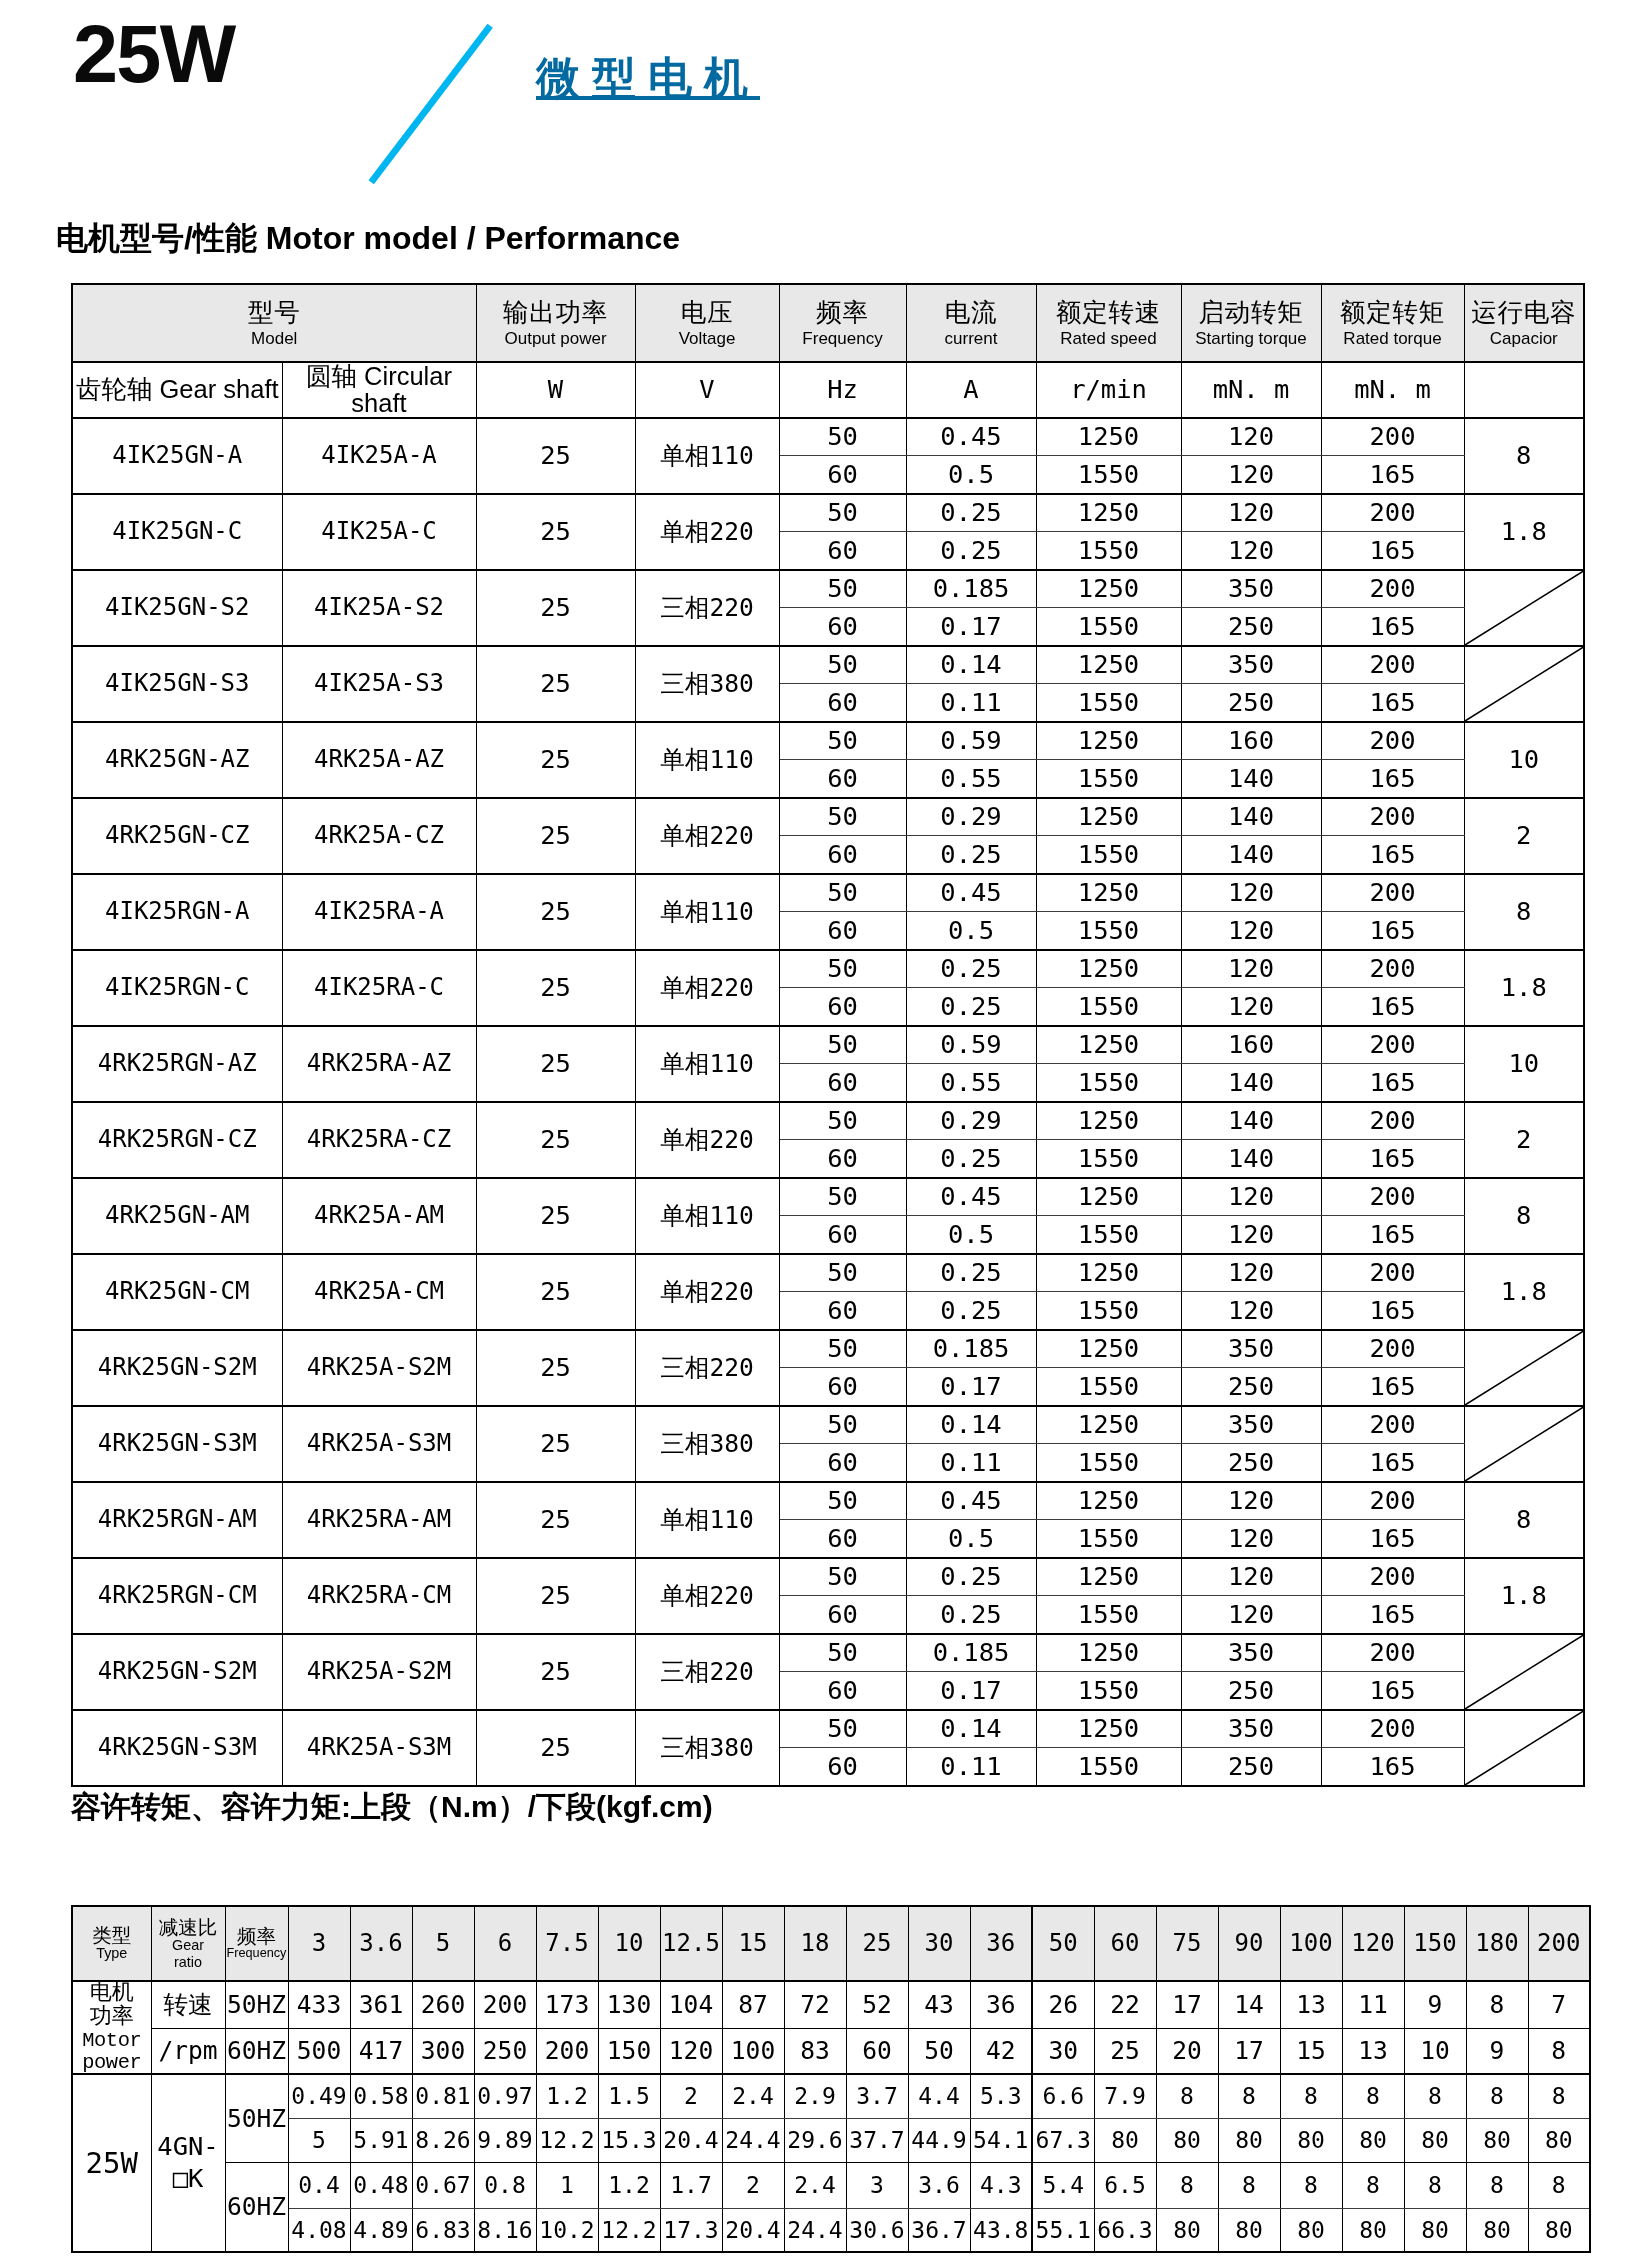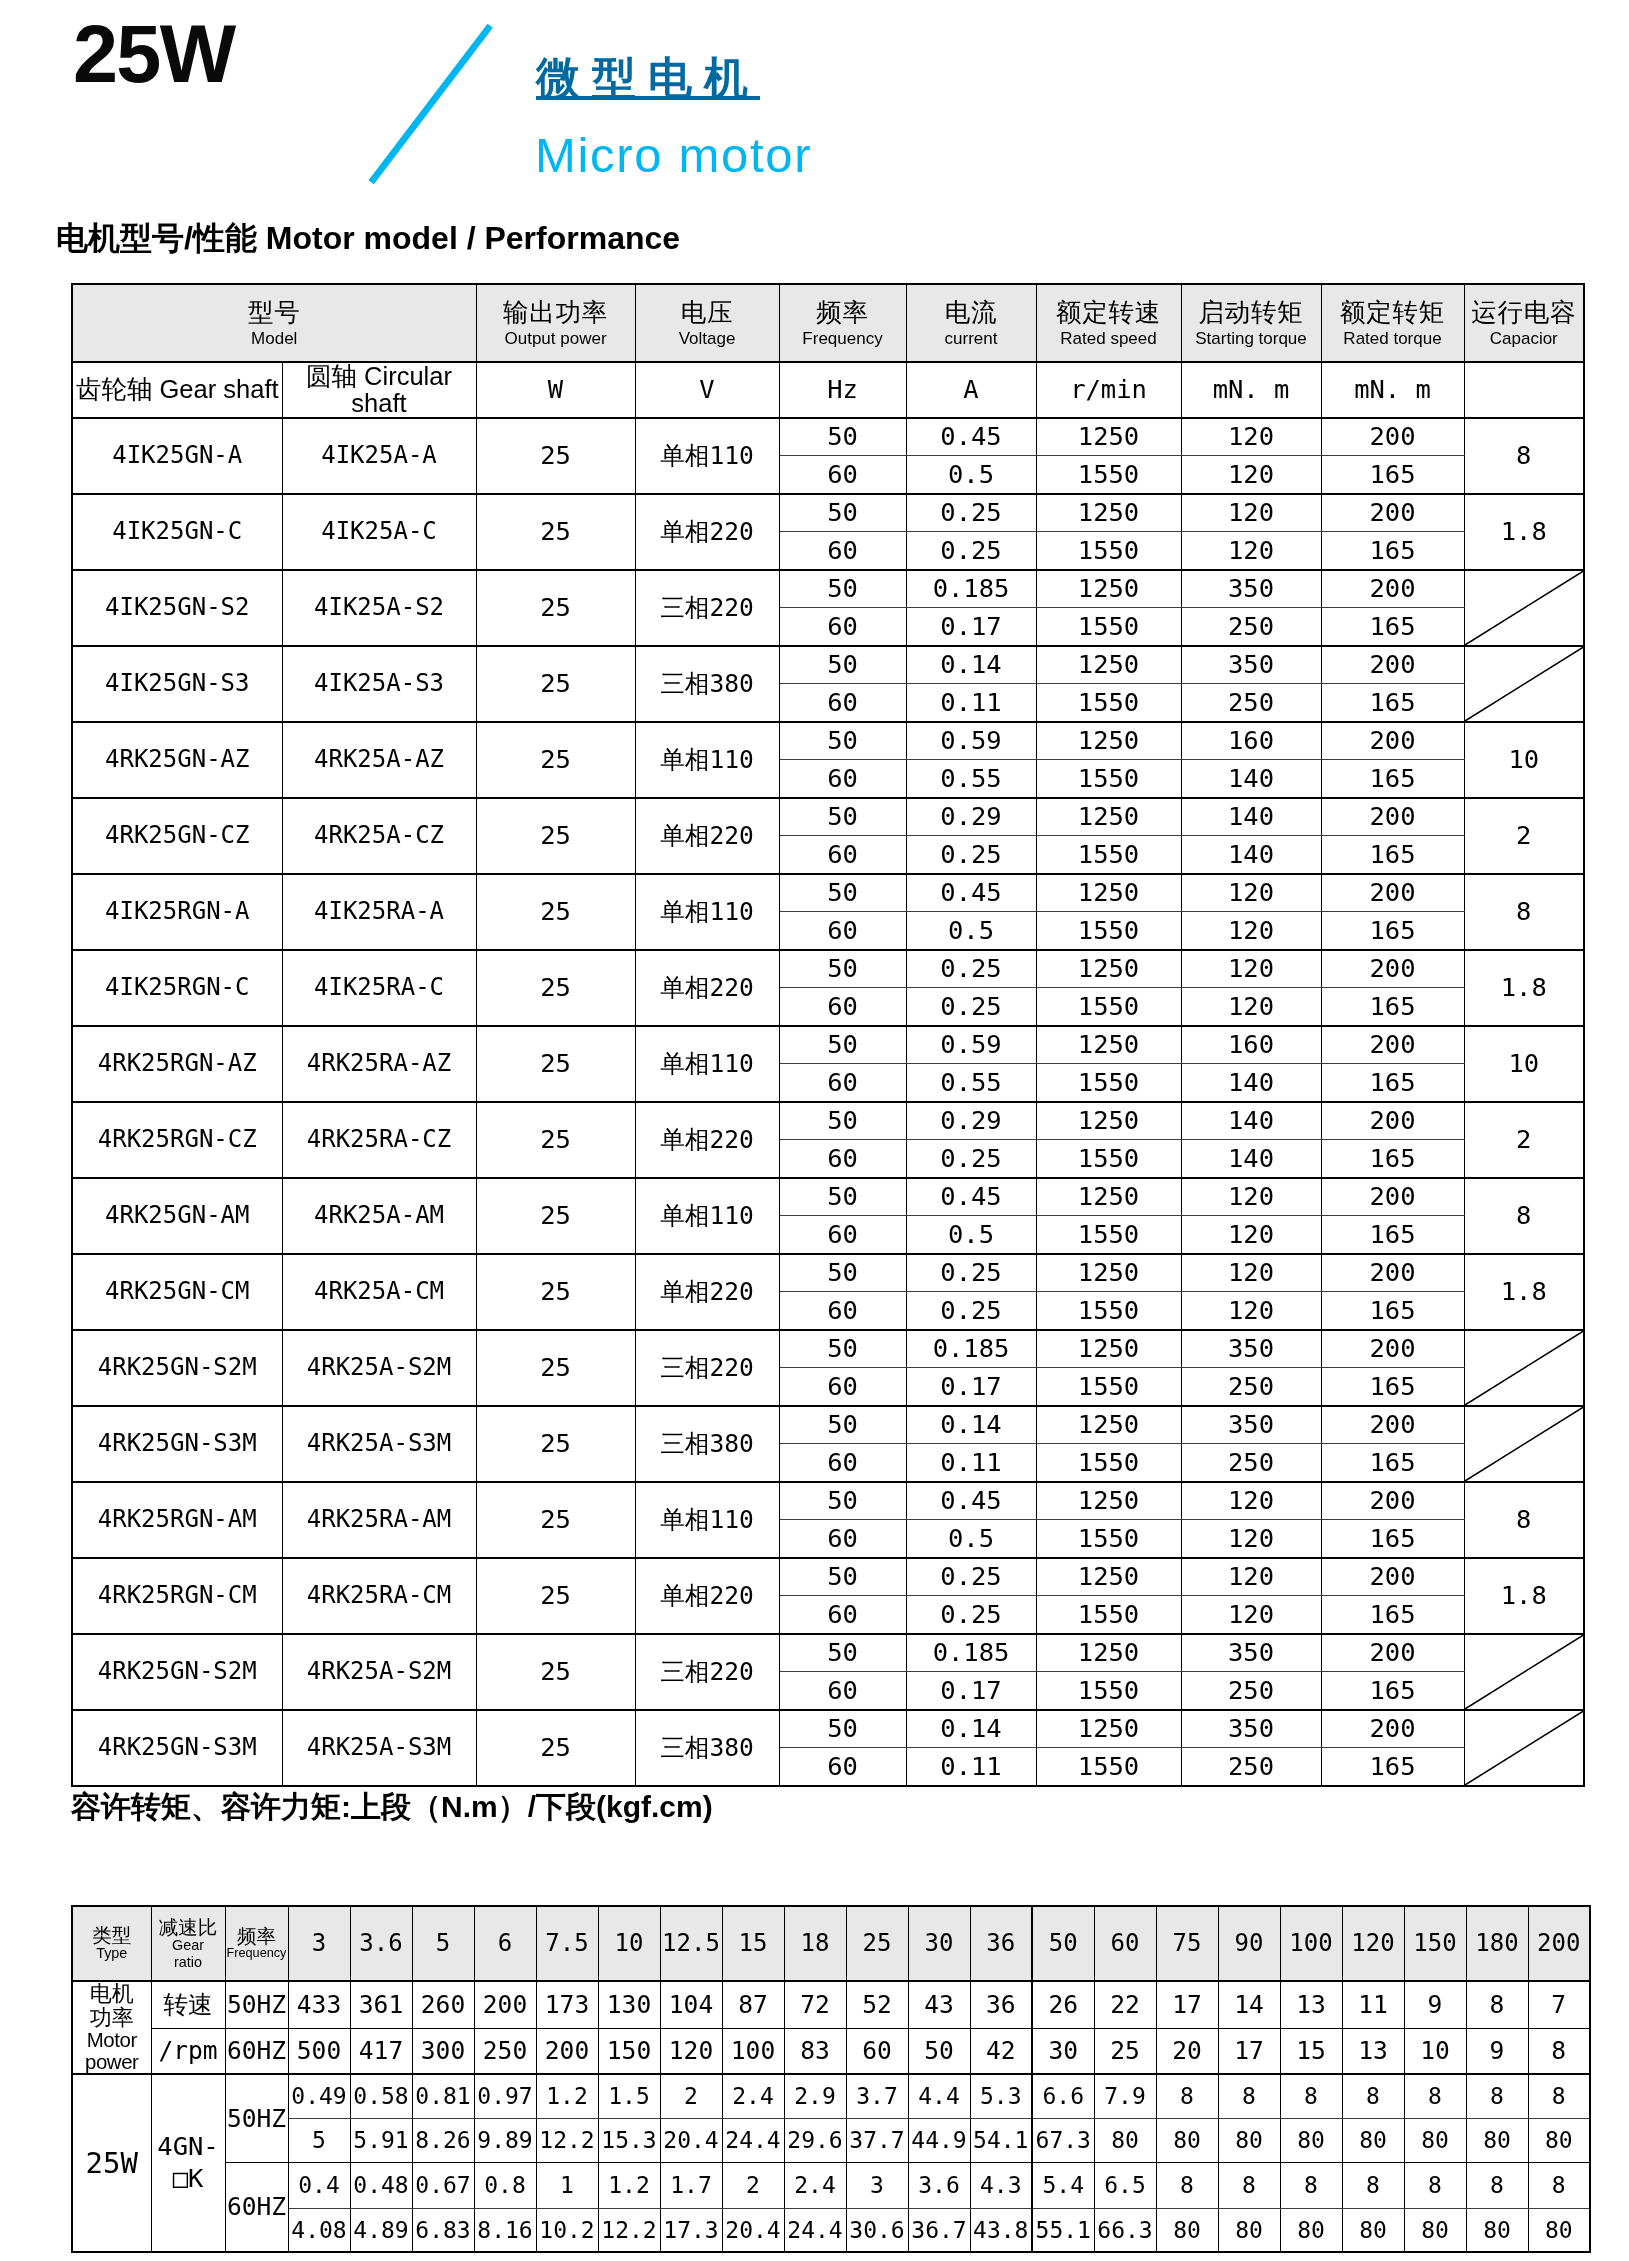--- a/index.html
+++ b/index.html
@@ -47,42 +47,41 @@
   .t2 tr{height:44px;}
   .t2 tr.head{height:75px;}
   .t2 tr.s60{height:42px;}
   .t2 tr.t60a{height:46px;}
   .t2 tr.head th{background:#e8e8e8;border-bottom:2px solid #000;font-weight:normal;}
   .t2 .hcn{font-size:19.5px;font-weight:500;}
   .t2 .hen{font-size:14.4px;font-weight:400;line-height:1.15;}
   .t2 .ratio{font-size:24px;}
   .t2 td{font-size:24.6px;}
   .t2 td.torq{font-size:23px;}
-  .t2 td.lab-cn{font-size:22px;white-space:pre-line;line-height:1.1;}
+  .t2 td.lab-cn{font-size:22px;white-space:pre-line;line-height:1.1;font-family:Liberation Mono, monospace;}
   .t2 .lab-en{font-size:20.4px;white-space:pre-line;line-height:1.05;letter-spacing:-0.4px;}
   .t2 td.gearlab{font-size:25.5px;white-space:pre-line;line-height:1.25;}
   .t2 td.big{font-size:29px;}
   .t2 td.blockend{border-bottom:2.2px solid #000;}
   .t2 td.subline{border-bottom:1.3px solid #3c3c3c;}
   .t2 .vt{border-left:2.2px solid #000;}
 </style>
 </head>
 <body>
 
 <div class="page">
   <div class="big-title">
     <div>25W</div>
   </div>
 
   <svg class="slash-svg" viewBox="0 0 160 200">
     <line x1="12" y1="192" x2="152" y2="8" stroke="#00b6f0" stroke-width="8"></line>
   </svg>
 
   <div class="cn-title" style="color:#0369a1;text-decoration:underline;">微型电机</div>
-  <div class="en-title" style="color:#00b6f0;">Micro motor</div>
 
   <div class="sec1-title">电机型号/性能 Motor model / Performance</div>
 
   <div id="t1wrap">
       <table class="t1">
         <colgroup>
           <col style="width: 210px;">
           <col style="width: 194px;">
           <col style="width: 159px;">
           <col style="width: 144px;">

